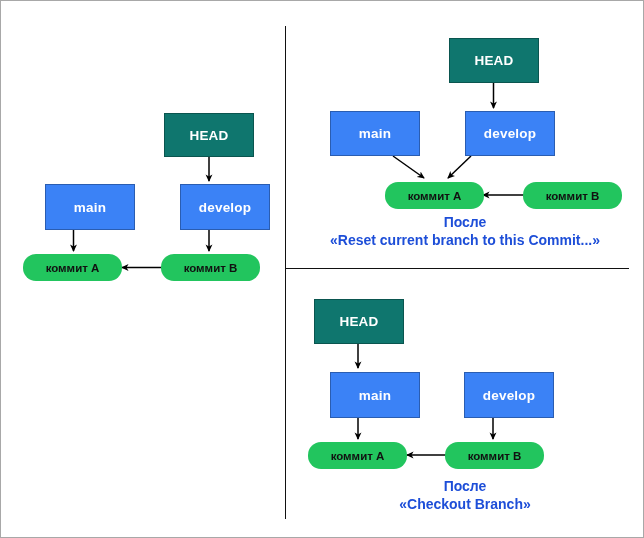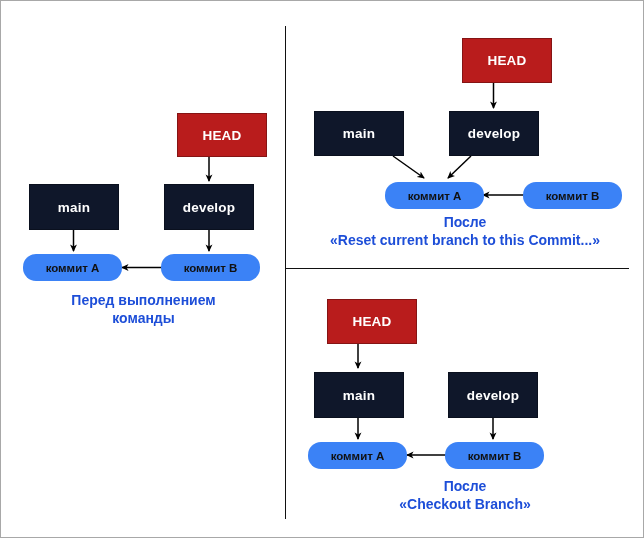--- a/index.html
+++ b/index.html
@@ -32,29 +32,29 @@
   .node{
     position:absolute;
     box-sizing:border-box;
     display:flex;align-items:center;justify-content:center;
     color:#ffffff;
     font-weight:bold;
     font-size:13.5px;
     letter-spacing:.2px;
     border:1px solid rgba(0,0,0,.28);
   }
-  .node.head{ background:#b91c1c;margin-left:13px; }
-  .node.branch{ background:#0f172a; }
+  .node.head{ background:#0f766e; }
+  .node.branch{ background:#3b82f6;margin-left:16px; }
 
   
   .pill{
     position:absolute;
     box-sizing:border-box;
     display:flex;align-items:center;justify-content:center;
-    background:#3b82f6;
+    background:#22c55e;
     color:#111111;
     font-weight:bold;
     font-size:11.5px;
     border-radius:13px;
   }
 
   
   .caption{
     position:absolute;
     color:#1d4ed8;
@@ -116,22 +116,20 @@
   <div class="node head" style="left:163px;top:112px;width:90px;height:44px;">HEAD</div>
 
   <div class="node branch" style="left:28px;top:183px;width:90px;height:46px;">main</div>
 
   <div class="node branch" style="left:163px;top:183px;width:90px;height:46px;">develop</div>
 
   <div class="pill" style="left:22px;top:253px;width:99px;height:27px;">коммит А</div>
 
   <div class="pill" style="left:160px;top:253px;width:99px;height:27px;">коммит В</div>
 
-  <div class="caption l" style="left:10px;top:290px;width:265px;">Перед выполнением
-команды</div>
 
   <div class="node head" style="left:448px;top:37px;width:90px;height:45px;">HEAD</div>
 
   <div class="node branch" style="left:313px;top:110px;width:90px;height:45px;">main</div>
 
   <div class="node branch" style="left:448px;top:110px;width:90px;height:45px;">develop</div>
 
   <div class="pill" style="left:384px;top:181px;width:99px;height:27px;">коммит А</div>
 
   <div class="pill" style="left:522px;top:181px;width:99px;height:27px;">коммит В</div>

